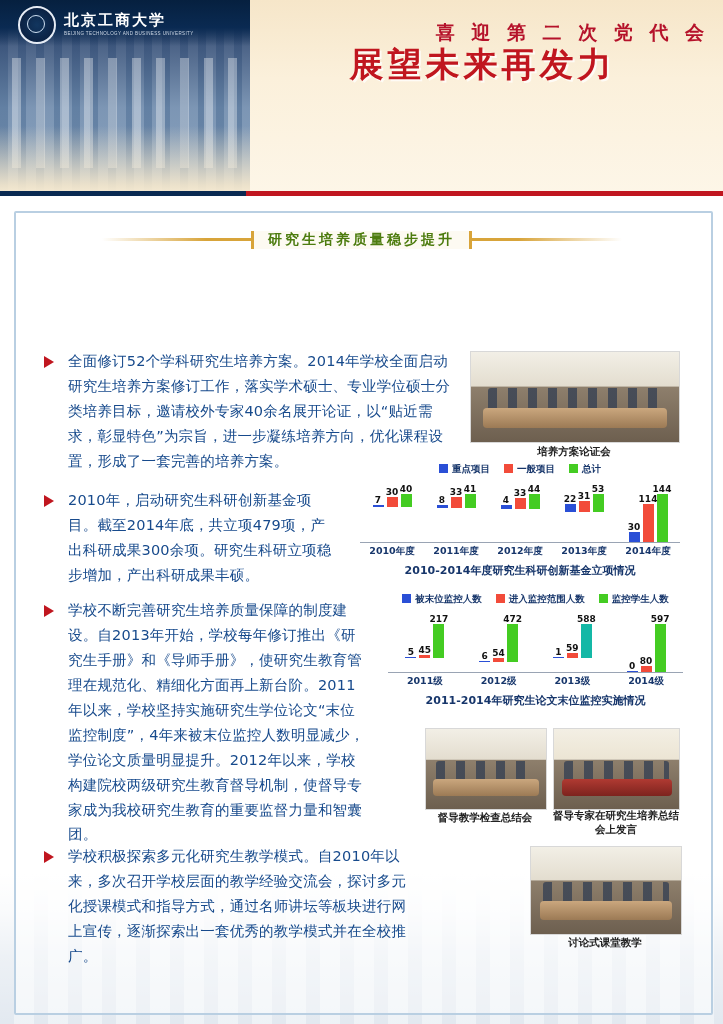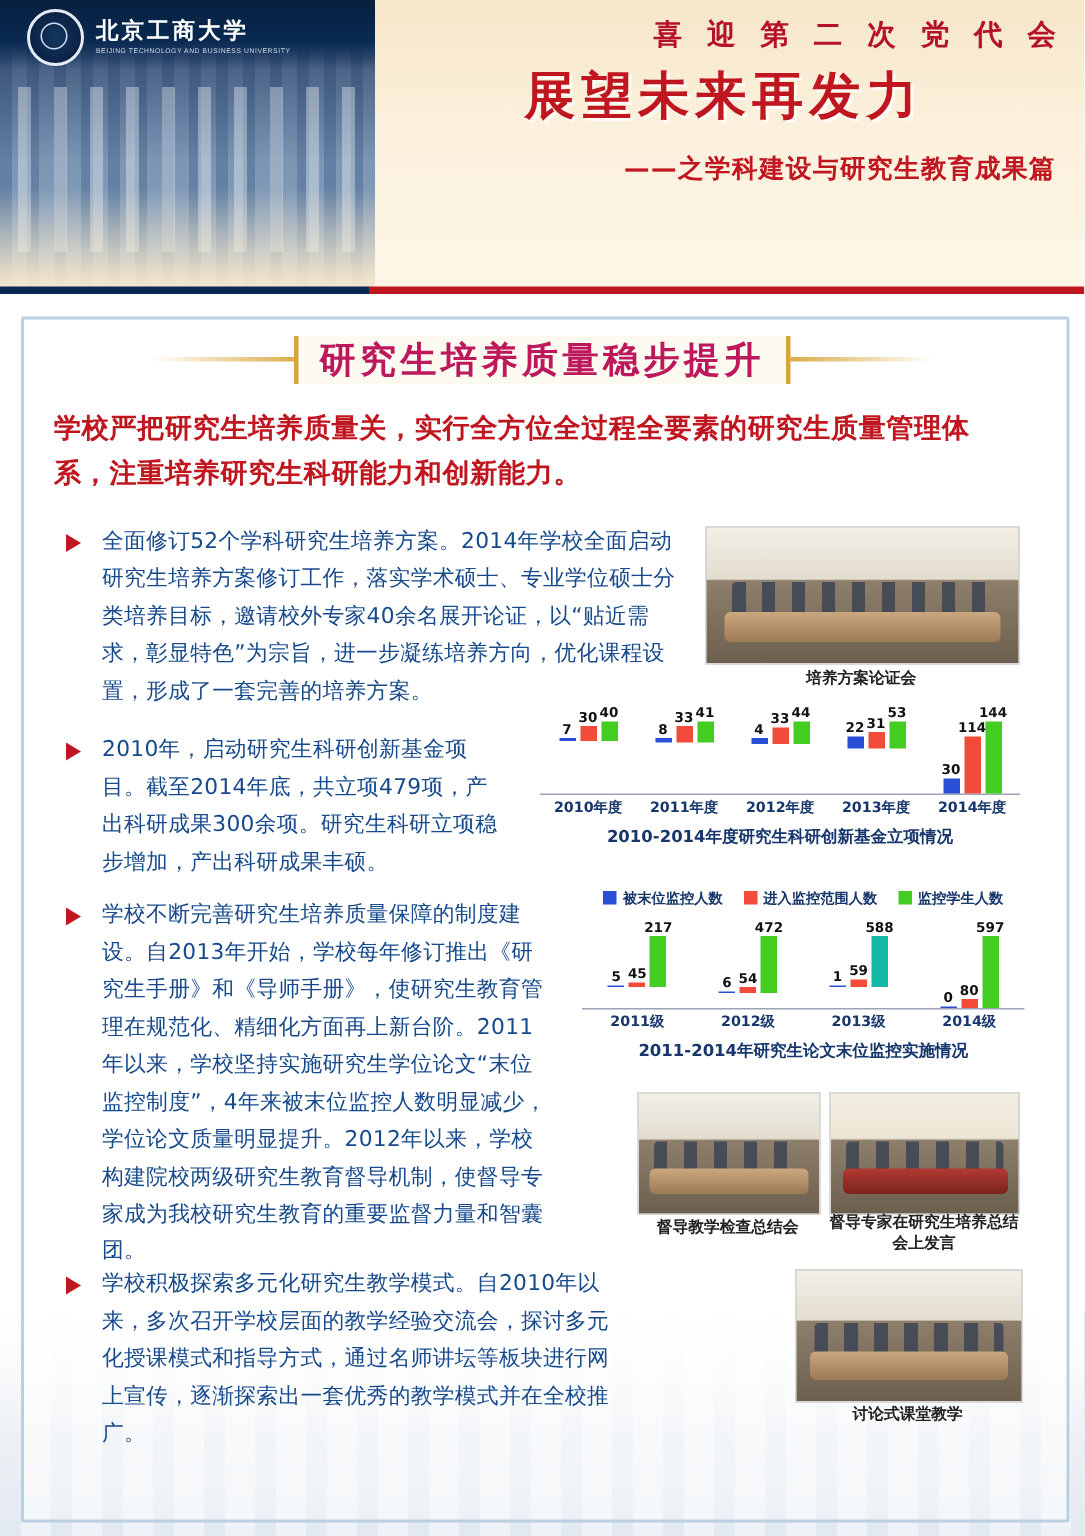--- a/index.html
+++ b/index.html
@@ -51,21 +51,21 @@
   }
   .logo-mark:before{
     content:"";position:absolute;left:7px;top:7px;width:16px;height:16px;border-radius:50%;
     border:1px solid #cfe0f2;
   }
   .logo-text{color:#fff;line-height:1.05;}
   .logo-cn{font-size:15px;font-weight:bold;letter-spacing:2px;
     font-family:"DejaVu Sans","Liberation Sans",sans-serif;}
   .logo-en{font-size:4.5px;letter-spacing:.4px;color:#cfd9e6;margin-top:3px;}
   .slogan{
-    position:absolute;right:14px;top:10px;
+    position:absolute;right:14px;top:20px;
     font-size:19px;font-weight:bold;color:#b5122a;letter-spacing:5px;
     font-family:"DejaVu Sans","Liberation Sans",sans-serif;
   }
   .title-block{position:absolute;left:255px;top:40px;width:455px;text-align:center;}
   .title-main{
     font-size:34px;font-weight:bold;color:#c0161f;letter-spacing:4px;line-height:1.45;
     text-shadow:2px 2px 0 rgba(255,255,255,.75);
     font-family:"DejaVu Sans","Liberation Sans",sans-serif;
   }
   .title-main .l2{display:block;}
@@ -98,21 +98,21 @@
   .banner{
     position:absolute;left:50%;transform:translateX(-50%);top:22px;
     width:520px;height:34px;display:flex;align-items:center;justify-content:center;
   }
   .banner-bar{
     position:absolute;left:0;top:15px;width:520px;height:3px;
     background:linear-gradient(90deg,rgba(216,164,58,0) 0%,#d8a43a 20%,#d8a43a 80%,rgba(216,164,58,0) 100%);
   }
   .banner-label{
     position:relative;z-index:2;background:#fdfaf2;padding:0 14px;
-    font-size:24px;font-weight:bold;color:#be185d;letter-spacing:3px;
+    font-size:14px;font-weight:bold;color:#4d7c0f;letter-spacing:3px;
     border-left:3px solid #d8a43a;border-right:3px solid #d8a43a;
     font-family:"DejaVu Sans","Liberation Sans",sans-serif;
   }
   .lead{
     position:absolute;left:36px;top:70px;width:640px;
     font-size:18px;font-weight:bold;color:#c0161f;line-height:1.65;letter-spacing:.5px;
     font-family:"DejaVu Sans","Liberation Sans",sans-serif;
   }
   .para{
     position:absolute;color:#174a8c;font-size:14.5px;line-height:1.72;letter-spacing:.2px;
@@ -192,53 +192,56 @@
         <div class="logo-en">BEIJING TECHNOLOGY AND BUSINESS UNIVERSITY</div>
       </div>
     </div>
 
     <div class="slogan">喜 迎 第 二 次 党 代 会</div>
 
     <div class="title-block">
       <div class="title-main">
         <span class="l2">展望未来再发力</span>
       </div>
-      <div class="title-sub">——之学科建设与研究生教育成果篇</div>
     </div>
 
     <div class="header-rule"></div>
   </div>
 
   <div class="body-wrap">
     <div class="body-photo"></div>
     <div class="frame"></div>
 
     <div class="banner">
       <div class="banner-bar"></div>
       <div class="banner-label">研究生培养质量稳步提升</div>
     </div>
 
-    <div class="lead">学校严把研究生培养质量关，实行全方位全过程全要素的研究生质量管理体系，注重培养研究生科研能力和创新能力。</div>
 
     <div class="bullet" style="left:44px;top:155px;"></div>
     <div class="para" style="left:68px;top:148px;width:385px;">全面修订52个学科研究生培养方案。2014年学校全面启动研究生培养方案修订工作，落实学术硕士、专业学位硕士分类培养目标，邀请校外专家40余名展开论证，以“贴近需求，彰显特色”为宗旨，进一步凝练培养方向，优化课程设置，形成了一套完善的培养方案。</div>
 
     <div class="photo" style="left:470px;top:150px;width:208px;height:90px;">
       <div class="room">
           <div class="wall"></div>
           <div class="ppl"></div>
           <div class="tbl"></div>
         </div>
     </div>
     <div class="caption bold" style="left:470px;top:244px;width:208px;">培养方案论证会</div>
 
     <div class="bullet" style="left:44px;top:294px;"></div>
     <div class="para" style="left:68px;top:287px;width:270px;">2010年，启动研究生科研创新基金项目。截至2014年底，共立项479项，产出科研成果300余项。研究生科研立项稳步增加，产出科研成果丰硕。</div>
 
     <div class="chart" style="left:360px;top:262px;width:320px;height:110px;">
+      <div class="legend">
+        <span><i style="background:#2a4fd6"></i><b>重点项目</b></span>
+        <span><i style="background:#f24b3a"></i><b>一般项目</b></span>
+        <span><i style="background:#44cc22"></i><b>总计</b></span>
+      </div>
       <div class="plot" style="height:62px;">
         <div class="groups" id="c1-groups">
             <div class="group">
               <div class="bar" style="background: rgb(42, 79, 214); height: 2.33333px;">
                 <span>7</span>
               </div>
               <div class="bar" style="background: rgb(242, 75, 58); height: 10px;">
                 <span>30</span>
               </div>
               <div class="bar" style="background: rgb(68, 204, 34); height: 13.3333px;">

